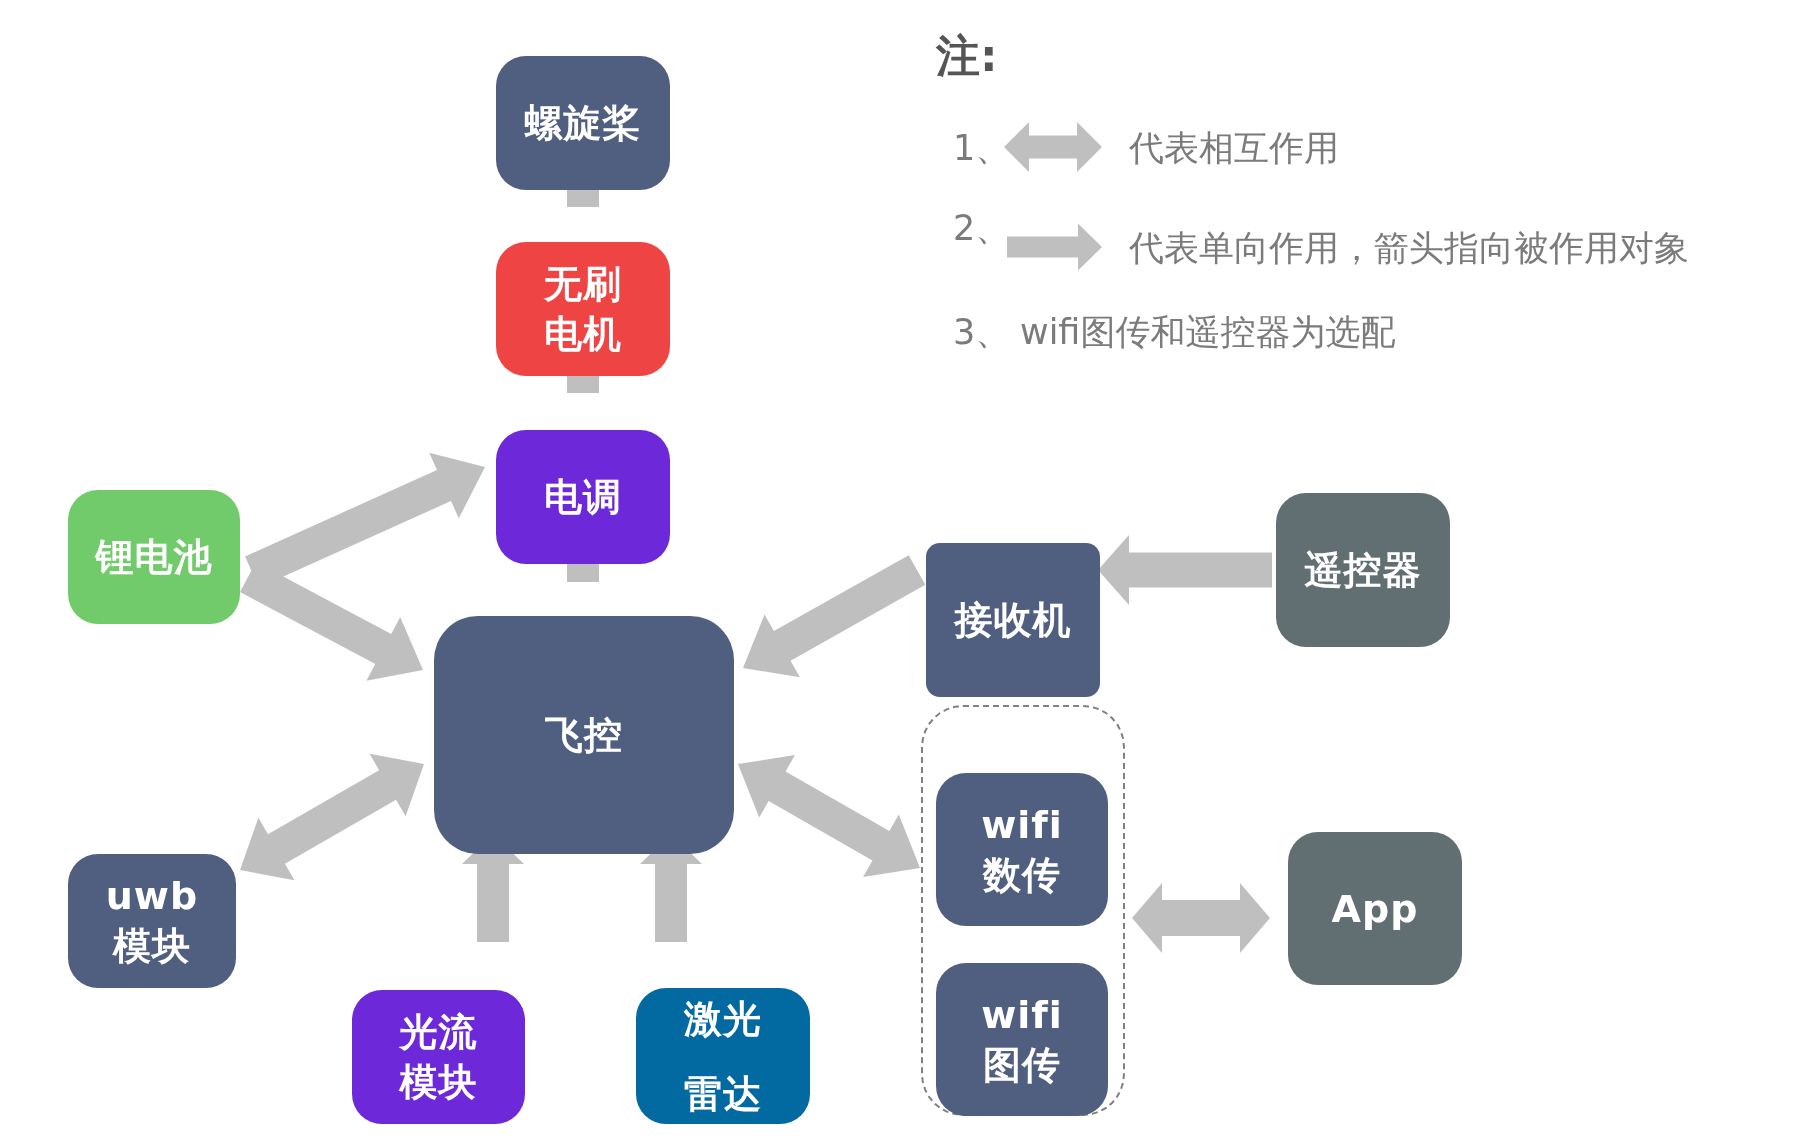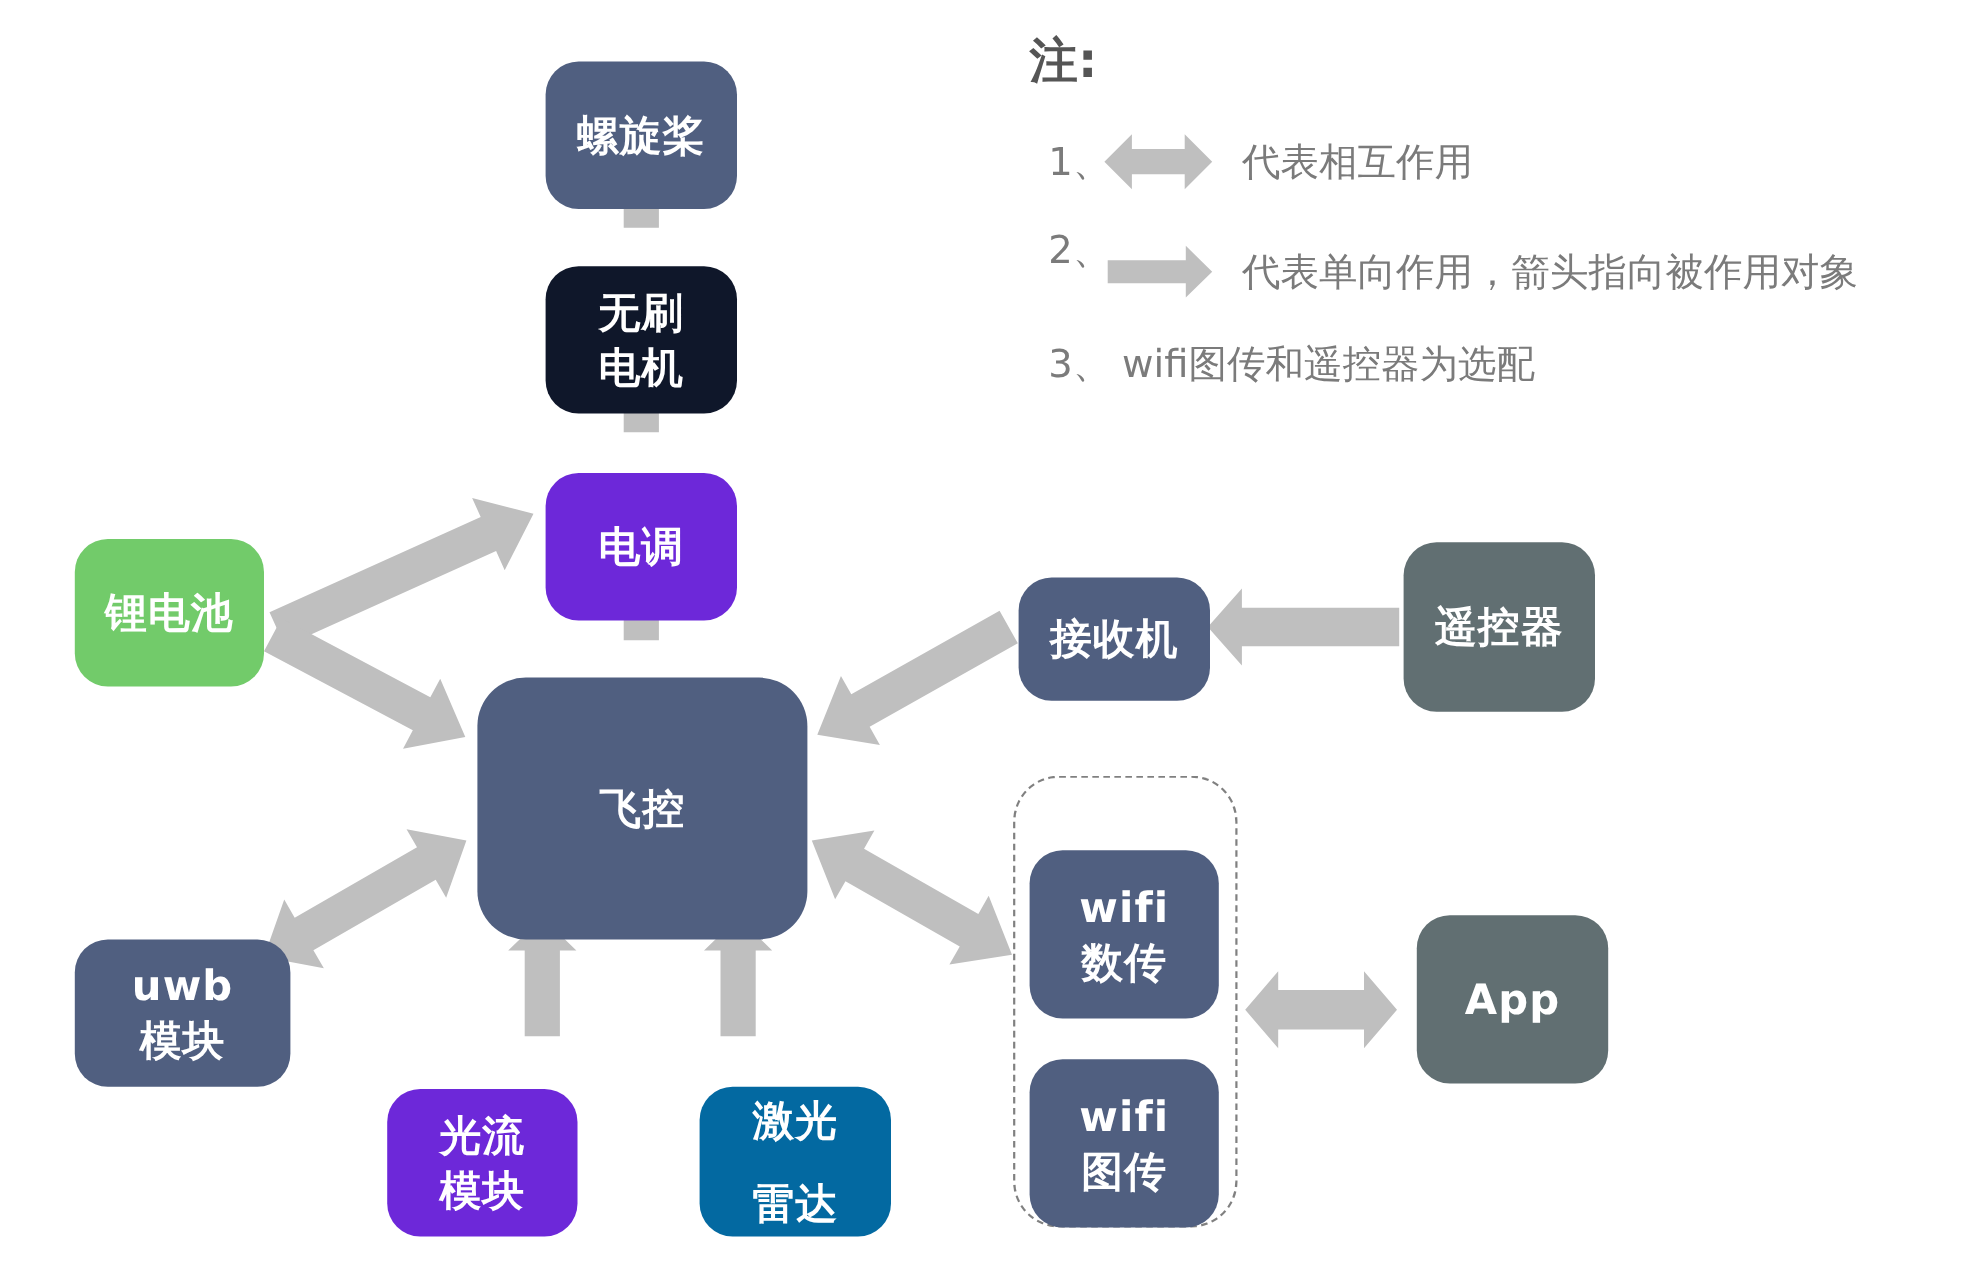--- a/index.html
+++ b/index.html
@@ -13,24 +13,24 @@
   .node.blue { background: #505f80; margin-top: 32px; }
   .node.green { background: #72cb6a; }
   .node.slate { background: #616f72; }
   .node.big { border-radius: 44px; font-size: 38px; line-height: 52px; }
   .node .line { display: block; white-space: nowrap; }
   #n-prop   { left: 496px; top: 24px;  width: 174px; height: 134px; }
   #n-motor  { left: 496px; top: 210px; width: 174px; height: 134px; }
   #n-esc    { left: 496px; top: 398px; width: 174px; height: 134px; }
   #n-mc     { left: 434px; top: 584px; width: 300px; height: 238px; }
   #n-batt   { left: 68px;  top: 490px; width: 172px; height: 134px; }
-  #n-uwb    { left: 68px;  top: 822px; width: 196px; height: 134px; }
+  #n-uwb    { left: 68px;  top: 822px; width: 168px; height: 134px; }
   #n-flow   { left: 352px; top: 958px; width: 173px; height: 134px; }
   #n-laser  { left: 636px; top: 956px; width: 174px; height: 136px; }
-  #n-recv   { left: 926px; top: 493px; width: 174px; height: 112px; }
+  #n-recv   { left: 926px; top: 511px; width: 174px; height: 154px; border-radius: 14px; }
   #n-rc     { left: 1276px; top: 493px; width: 174px; height: 154px; }
   #n-wdata  { left: 936px; top: 741px; width: 172px; height: 153px; }
   #n-wimg   { left: 936px; top: 931px; width: 172px; height: 153px; }
   #n-app    { left: 1276px; top: 832px; width: 174px; height: 153px; }
   #optional-group { position: absolute; left: 921px; top: 705px; width: 204px; height: 411px;
           box-sizing: border-box; border: 2px dashed #808080; border-radius: 42px; }
   .legend-title { position: absolute; left: 936px; top: 26px; font-size: 44px; font-weight: bold;
           color: #555555; line-height: 60px; }
   .legend-text { position: absolute; font-size: 35px; color: #7b7b7b; line-height: 44px; white-space: nowrap; }
   #legend-num-1 { left: 953px; top: 126px; }
@@ -58,21 +58,21 @@
     <polygon points="1132.0,918.0 1162.0,953.0 1162.0,936.0 1240.0,936.0 1240.0,953.0 1270.0,918.0 1240.0,883.0 1240.0,900.0 1162.0,900.0 1162.0,883.0" fill="#bfbfbf"></polygon>
     <polygon points="1004.0,147.0 1029.0,172.0 1029.0,158.5 1077.0,158.5 1077.0,172.0 1102.0,147.0 1077.0,122.0 1077.0,135.5 1029.0,135.5 1029.0,122.0" fill="#bfbfbf"></polygon>
     <polygon points="1007.0,257.5 1078.0,257.5 1078.0,270.5 1102.0,247.0 1078.0,223.5 1078.0,236.5 1007.0,236.5" fill="#bfbfbf"></polygon>
   </svg>
 
 <div id="optional-group" style="border-color: rgb(128, 128, 128);"></div>
 
 <div class="node blue" id="n-prop" style="background: rgb(80, 95, 128);">
   <span class="line">螺旋桨</span>
 </div>
-<div class="node blue" id="n-motor" style="background: #0f172a;">
+<div class="node blue" id="n-motor" style="background: #ef4444;">
   <span class="line">无刷</span>
   <span class="line">电机</span>
 </div>
 <div class="node blue" id="n-esc" style="background: #6d28d9;">
   <span class="line">电调</span>
 </div>
 <div class="node blue big" id="n-mc" style="background: rgb(80, 95, 128);">
   <span class="line">飞控</span>
 </div>
 <div class="node green" id="n-batt" style="background: rgb(114, 203, 106);">

